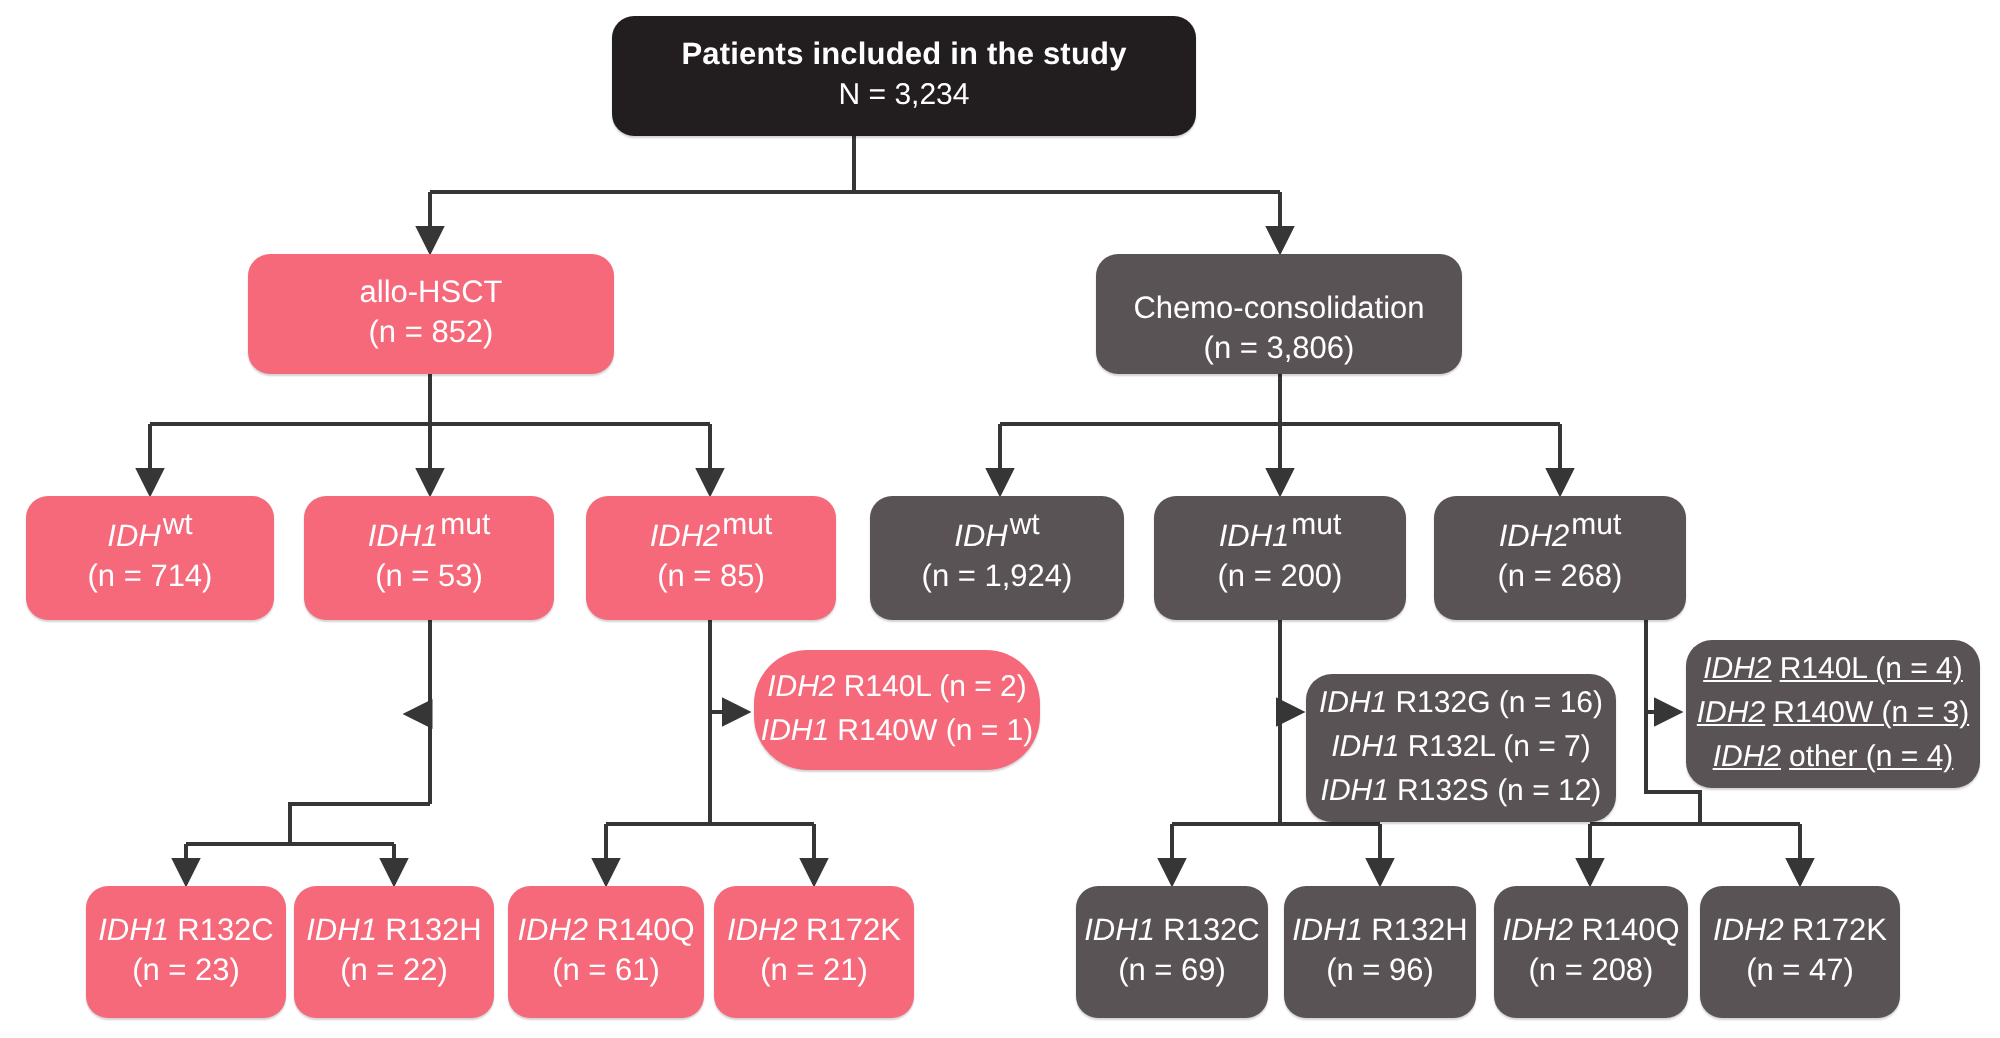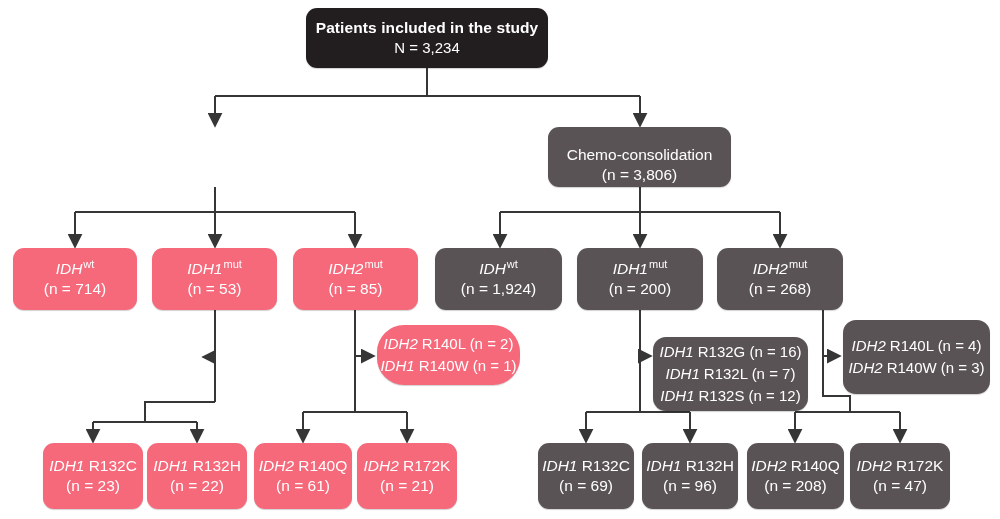--- a/index.html
+++ b/index.html
@@ -22,21 +22,21 @@
     box-shadow:0 1px 1px rgba(0,0,0,.18);
   }
   .pink{background:var(--pink);}
   .dark{background:var(--dark);}
   .black{background:var(--black);}
   .t,.n{font-size:15.5px;}
   .root .t{font-weight:700;font-size:15.5px;letter-spacing:.1px;}
   .root .n{font-size:15px;}
   .g{font-style:italic;}
   .gap{margin-right:.27em;}
-  sup{font-size:11px;font-style:normal;line-height:0;margin-left:1px;}
+  sup{font-size:15px;font-style:normal;line-height:0;margin-left:1px;}
   .side{border-radius:13px;}
   .sl{font-size:15px;line-height:1.45;white-space:nowrap;}
 </style>
 </head>
 <body>
 
 <div class="stage">
 
   <svg class="wires" width="1000" height="519" viewBox="0 0 1000 519">
     <defs>
@@ -60,25 +60,29 @@
     <path class="a" d="M93 422 V440"></path>
     <path class="a" d="M197 422 V440"></path>
     <path class="a" d="M303 412 V440"></path>
     <path class="a" d="M407 412 V440"></path>
     <path class="a" d="M586 412 V440"></path>
     <path class="a" d="M690 412 V440"></path>
     <path class="a" d="M795 412 V440"></path>
     <path class="a" d="M900 412 V440"></path>
   </svg>
 
-  <div class="node black root" style="left:306px;top:8px;width:242px;height:60px;">
+  <div class="node black root" style="left:306px;top:8px;width:292px;height:60px;">
     <div class="t">Patients included in the study</div>
     <div class="n">N = 3,234</div>
   </div>
 
+  <div class="node pink" style="left:124px;top:127px;width:183px;height:60px;">
+    <div class="t">allo-HSCT</div>
+    <div class="n">(n = 852)</div>
+  </div>
   <div class="node dark" style="left:548px;top:127px;width:183px;height:60px;justify-content:flex-end;">
     <div class="t">Chemo-consolidation</div>
     <div class="n">(n = 3,806)</div>
   </div>
 
   <div class="node pink" style="left:13px;top:248px;width:124px;height:62px;">
     <div class="t"><i class="g">IDH</i><sup>wt</sup></div>
     <div class="n">(n = 714)</div>
   </div>
   <div class="node pink" style="left:152px;top:248px;width:125px;height:62px;">
@@ -106,23 +110,24 @@
   <div class="node pink side" style="left:377px;top:325px;width:143px;height:60px;border-radius:27px;">
     <div class="sl"><i class="g gap">IDH2</i><span>R140L (n = 2)</span></div>
     <div class="sl"><i class="g gap">IDH1</i><span>R140W (n = 1)</span></div>
   </div>
 
   <div class="node dark side" style="left:653px;top:337px;width:155px;height:74px;">
     <div class="sl"><i class="g gap">IDH1</i><span>R132G (n = 16)</span></div>
     <div class="sl"><i class="g gap">IDH1</i><span>R132L (n = 7)</span></div>
     <div class="sl"><i class="g gap">IDH1</i><span>R132S (n = 12)</span></div>
   </div>
-  <div class="node dark side" style="left:843px;top:320px;width:147px;height:74px;">
+  <div class="node dark side" style="left:843px;top:320px;width:147px;height:74px;text-decoration:underline;">
     <div class="sl"><i class="g gap">IDH2</i><span>R140L (n = 4)</span></div>
     <div class="sl"><i class="g gap">IDH2</i><span>R140W (n = 3)</span></div>
+    <div class="sl"><i class="g gap">IDH2</i><span>other (n = 4)</span></div>
   </div>
 
   <div class="node pink" style="left:43px;top:443px;width:100px;height:66px;">
     <div class="t"><i class="g gap">IDH1</i><span>R132C</span></div>
     <div class="n">(n = 23)</div>
   </div>
   <div class="node pink" style="left:147px;top:443px;width:100px;height:66px;">
     <div class="t"><i class="g gap">IDH1</i><span>R132H</span></div>
     <div class="n">(n = 22)</div>
   </div>

